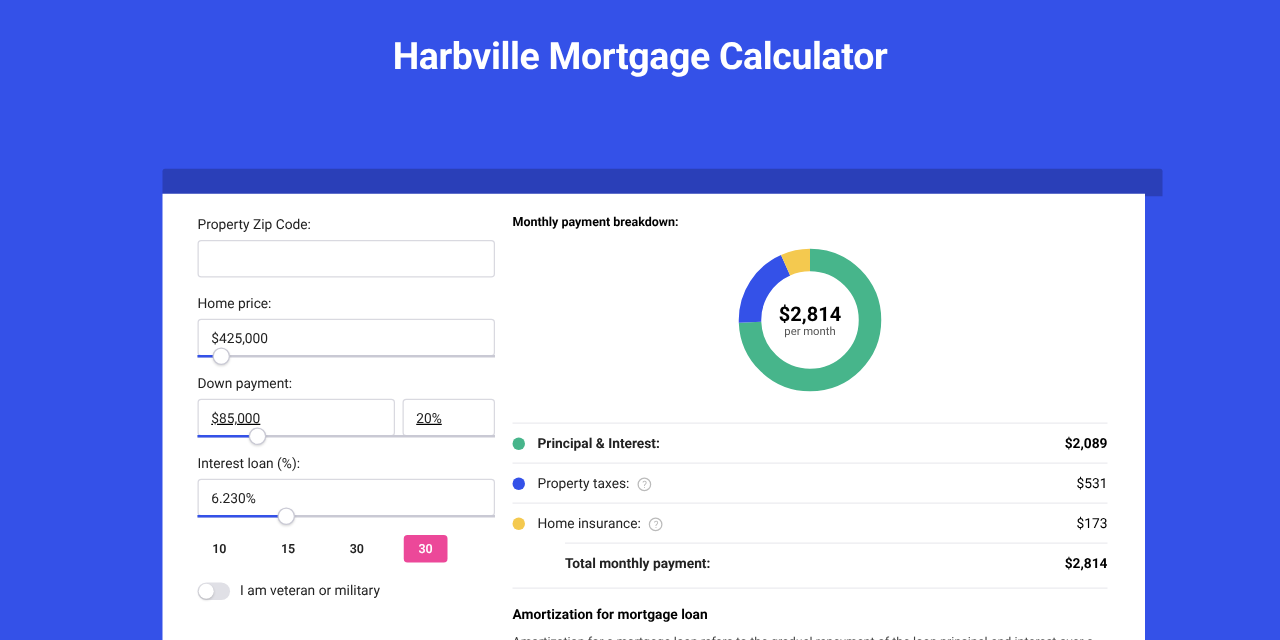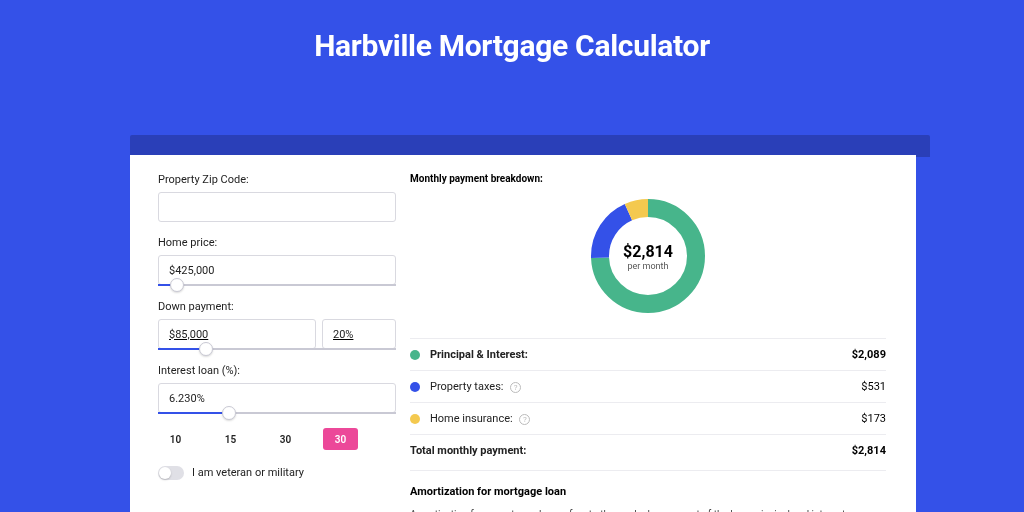--- a/index.html
+++ b/index.html
@@ -30,21 +30,21 @@
   .donut svg { transform: rotate(-90deg); }
   .donut-center { position: absolute; top: 0; left: 0; right: 0; bottom: 0; display: flex; flex-direction: column; align-items: center; justify-content: center; }
   .donut-amount { font-size: 16px; font-weight: 700; color: #000; }
   .donut-label { font-size: 9px; color: #555; }
   .legend-row { display: flex; align-items: center; border-top: 1px solid #ececf0; padding: 9px 0; }
   .legend-row.first { border-top: 1px solid #ececf0; font-weight: bold; }
   .legend-dot { width: 10px; height: 10px; border-radius: 50%; margin-right: 10px; flex-shrink: 0; }
   .legend-label { font-size: 11px; color: #222; flex: 1; }
   .legend-help { display: inline-flex; width: 11px; height: 11px; border: 1px solid #bbb; border-radius: 50%; color: #bbb; font-size: 8px; align-items: center; justify-content: center; margin-left: 4px; }
   .legend-value { font-size: 11px; color: #000; }
-  .legend-row.total { border-top: 1px solid #ececf0; font-weight: 700; }
+  .legend-row.total { border-top: 1px solid #ececf0; font-weight: 700; margin-left: 42px; }
   .legend-row.total .legend-label, .legend-row.total .legend-value { font-weight: 700; font-size: 11px; }
   .amort-block { border-top: 1px solid #ececf0; margin-top: 4px; padding-top: 14px; }
   .amort-title { font-size: 11px; font-weight: 700; color: #000; margin-bottom: 10px; }
   .amort-text { font-size: 10px; color: #444; line-height: 1.4; }
   .gap-14 { margin-bottom: 14px; }
   .gap-0 { margin-bottom: 0; }
 </style>
 </head>
 <body>
 

